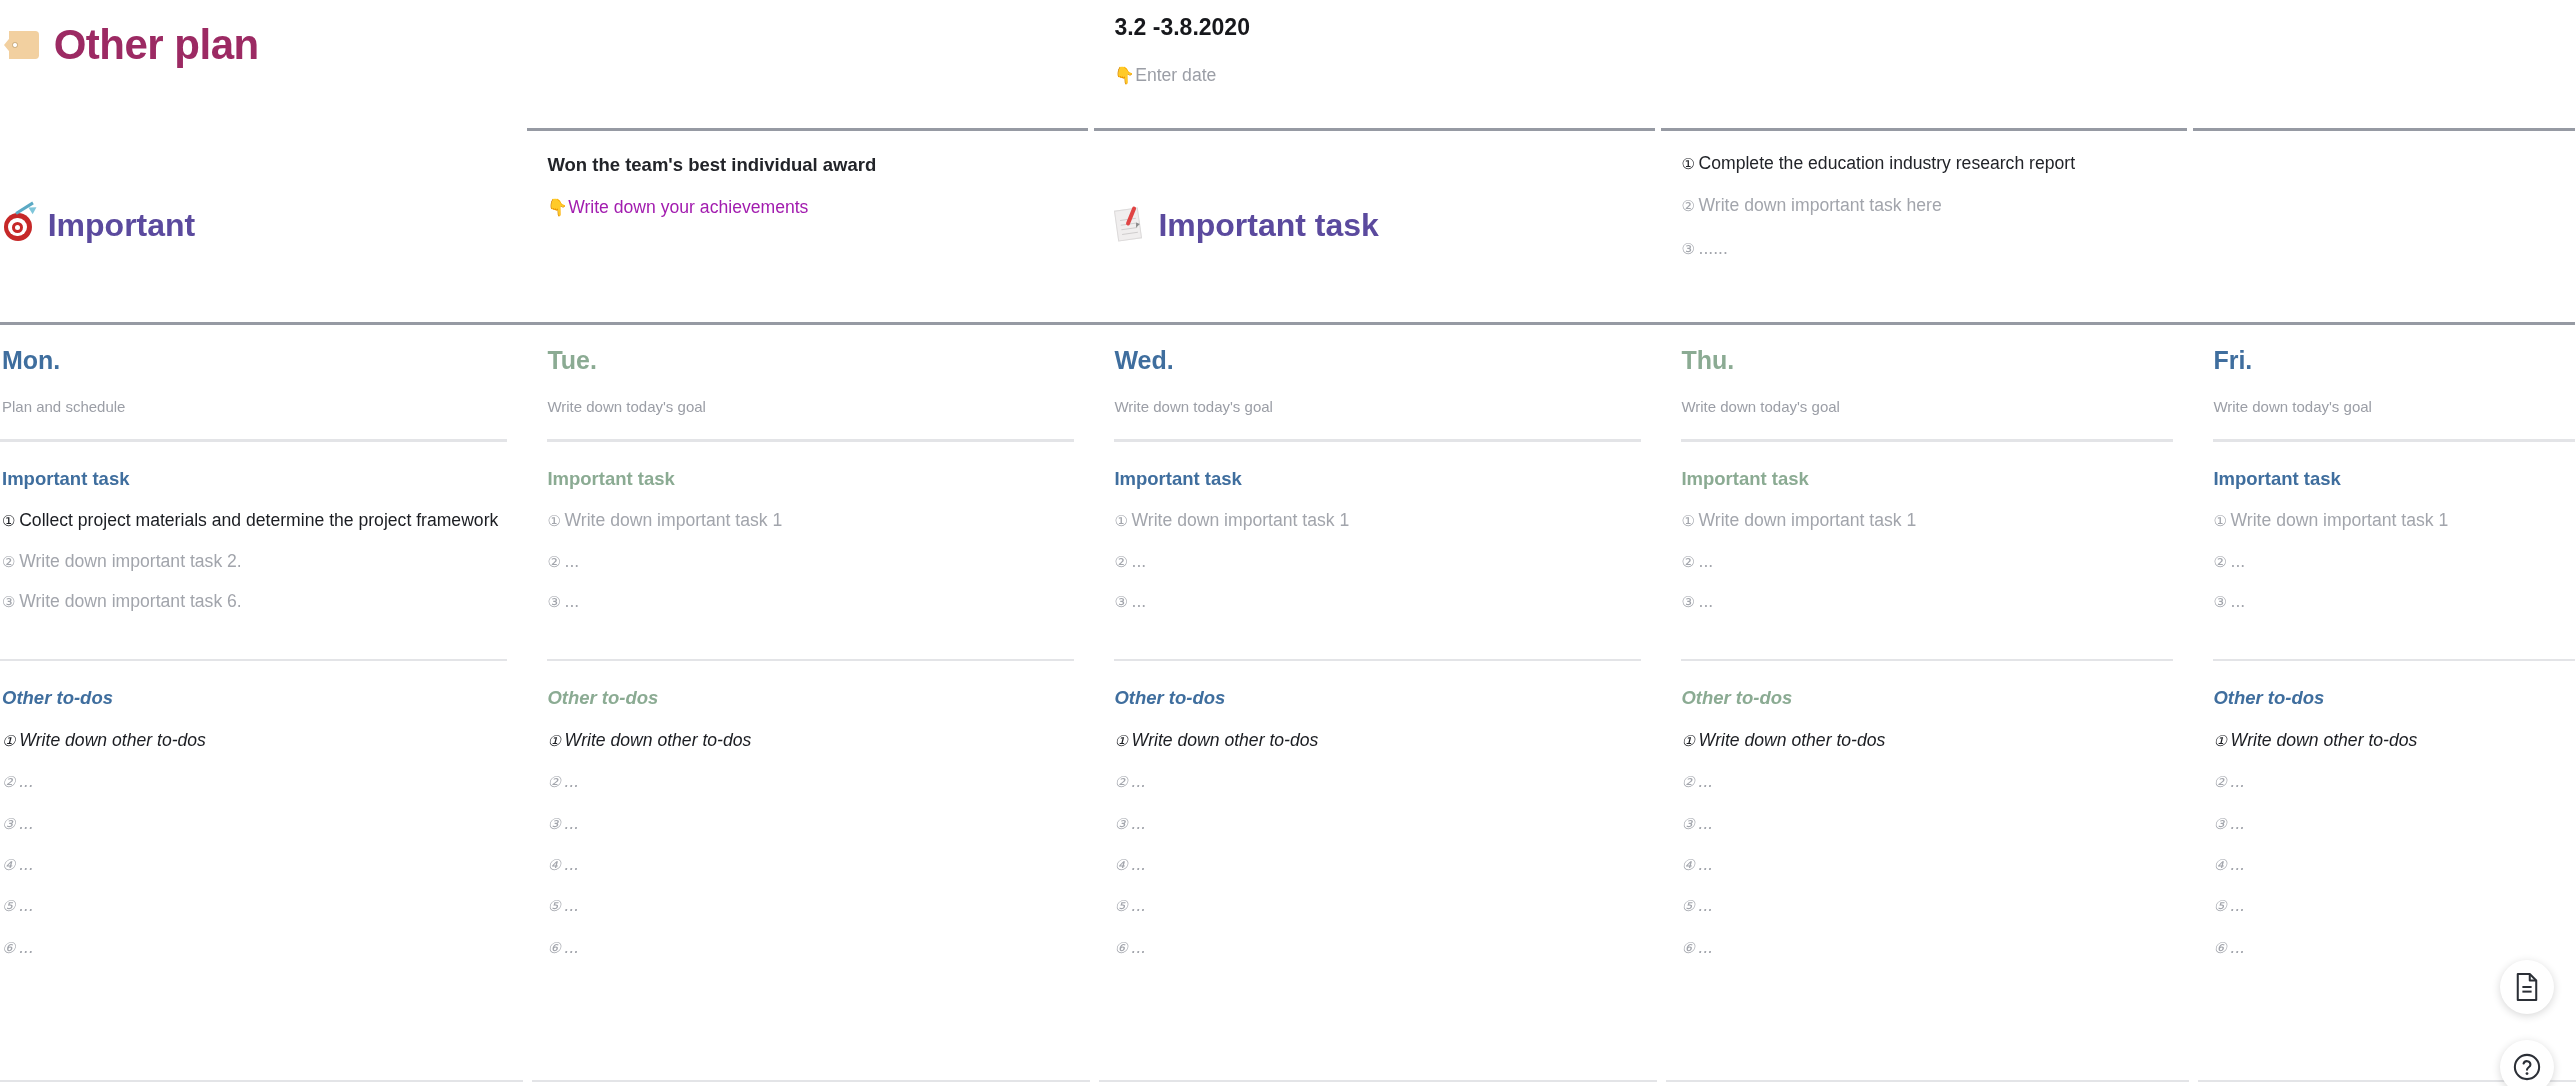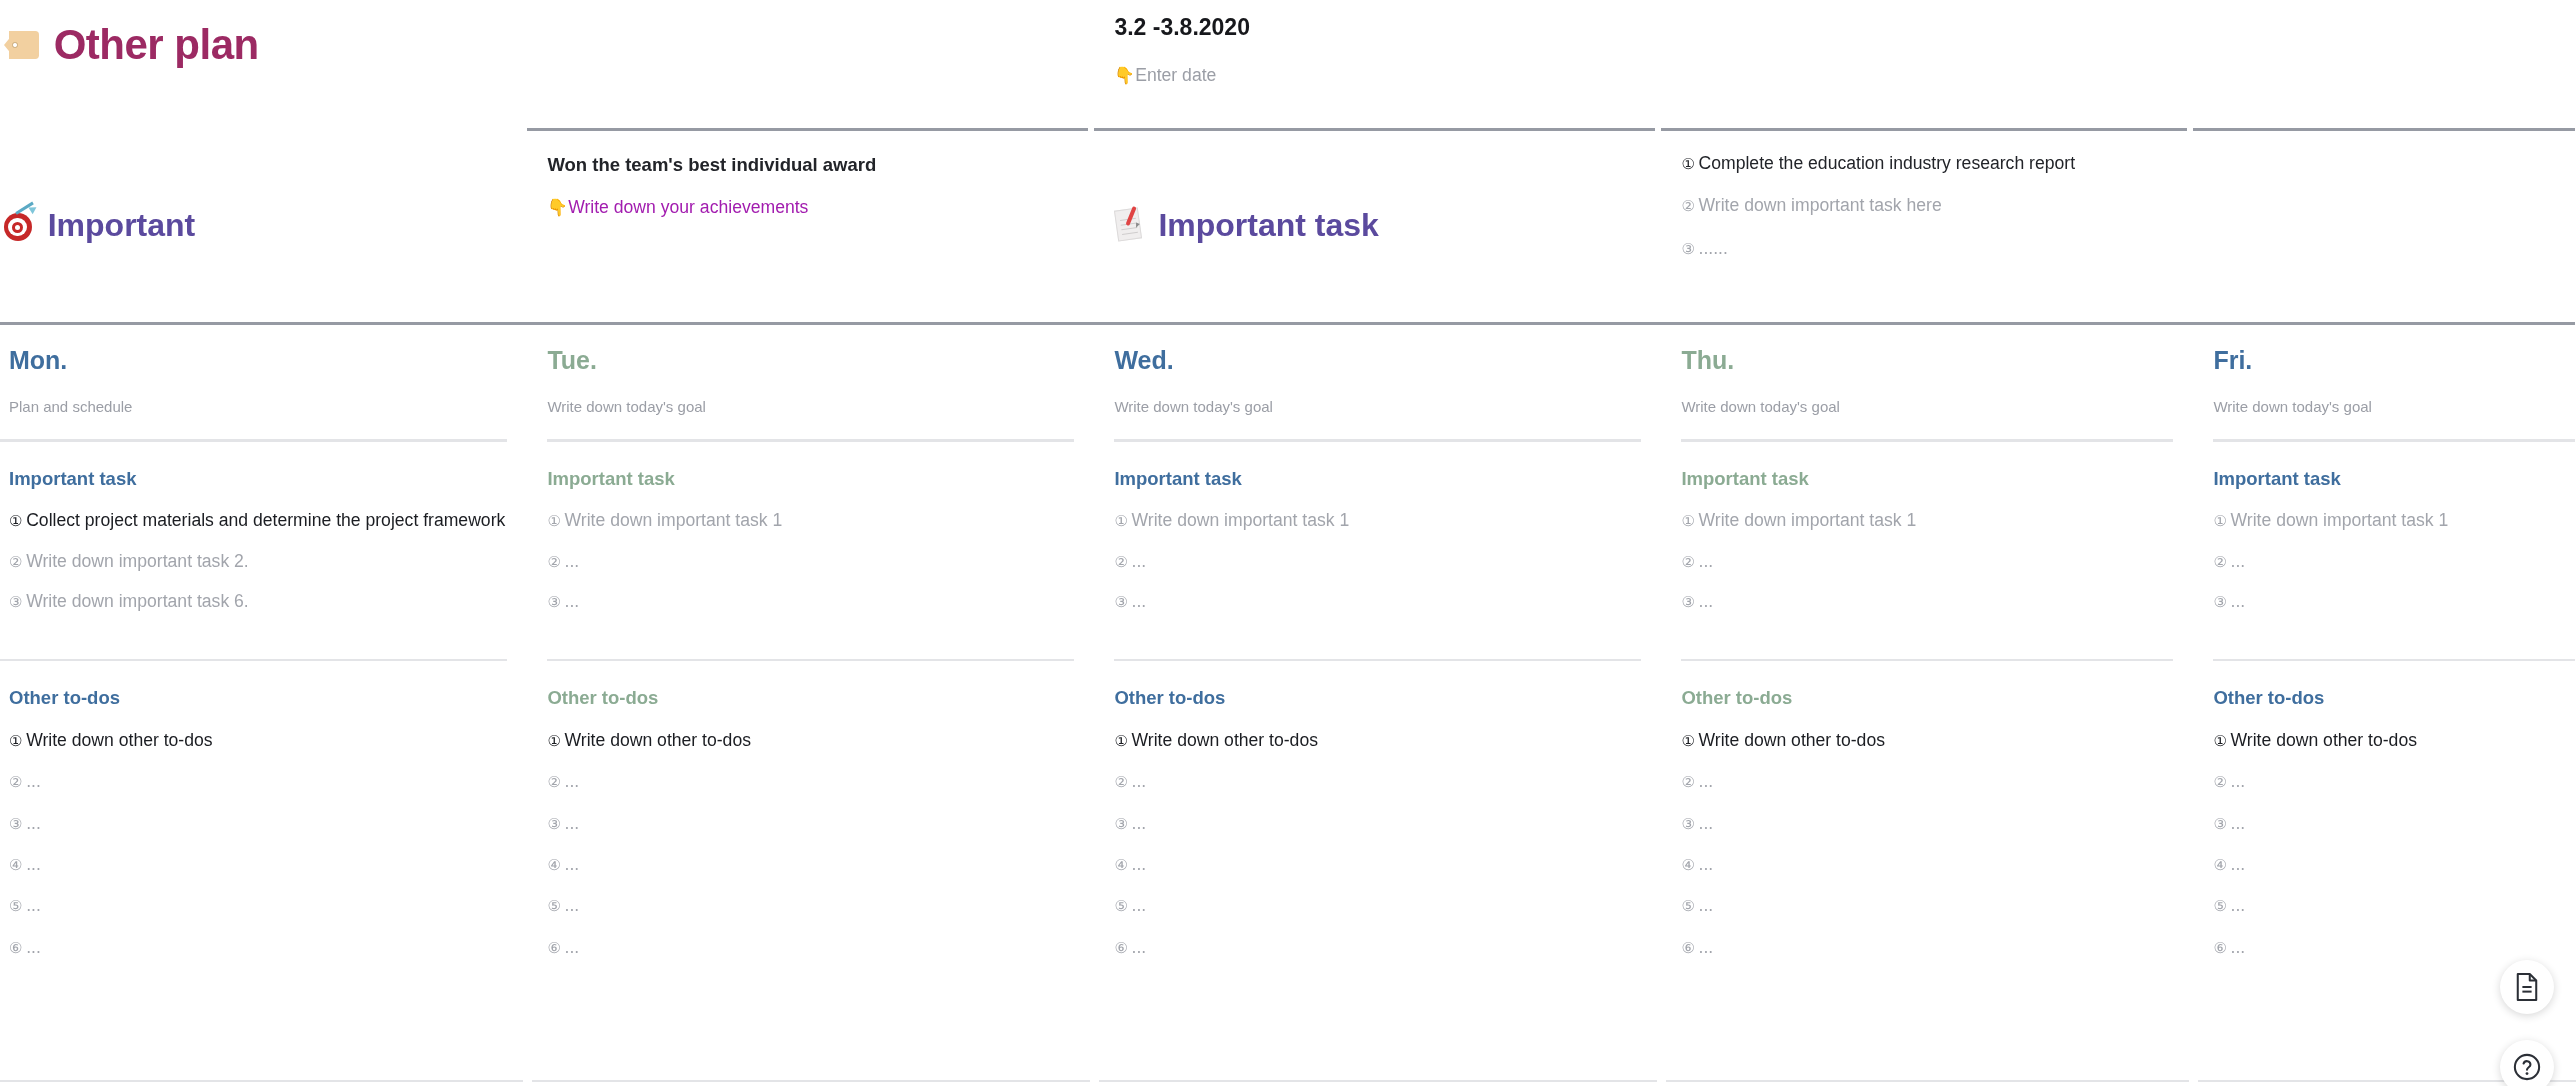--- a/index.html
+++ b/index.html
@@ -233,21 +233,21 @@
     position: relative;
     flex: 0 0 auto;
     height: 100%;
   }
   .day-col.w1 { width: 527px; }
   .day-col.w2 { width: 567px; }
   .day-col.w3 { width: 567px; }
   .day-col.w4 { width: 532px; }
   .day-col.w5 { width: 382px; }
 
-  .day-inner { padding-left: 9px; padding-right: 20.4px; }
+  .day-inner { padding-left: 2px; padding-right: 20.4px; }
   .day-col.c2 .day-inner,
   .day-col.c3 .day-inner,
   .day-col.c4 .day-inner,
   .day-col.c5 .day-inner { padding-left: 20.4px; }
 
   .day-name {
     font-size: 25px;
     font-weight: bold;
     line-height: 1;
     padding-top: 26px;
@@ -274,21 +274,21 @@
     margin-bottom: 21px;
   }
   .item {
     font-size: 17.6px;
     line-height: 1.35;
     color: #a2a5ac;
     margin-bottom: 16.7px;
   }
   .item.filled { color: #1b1d22; }
 
-  .todo-block { padding-top: 28px; }
+  .todo-block { padding-top: 28px; font-style: italic; }
   .todo-item {
     font-size: 17.6px;
     line-height: 1.35;
     color: #a2a5ac;
     margin-bottom: 17.6px;
   }
   .todo-item.filled { color: #1b1d22; }
 
   .pad-bottom { height: 28px; }
 

